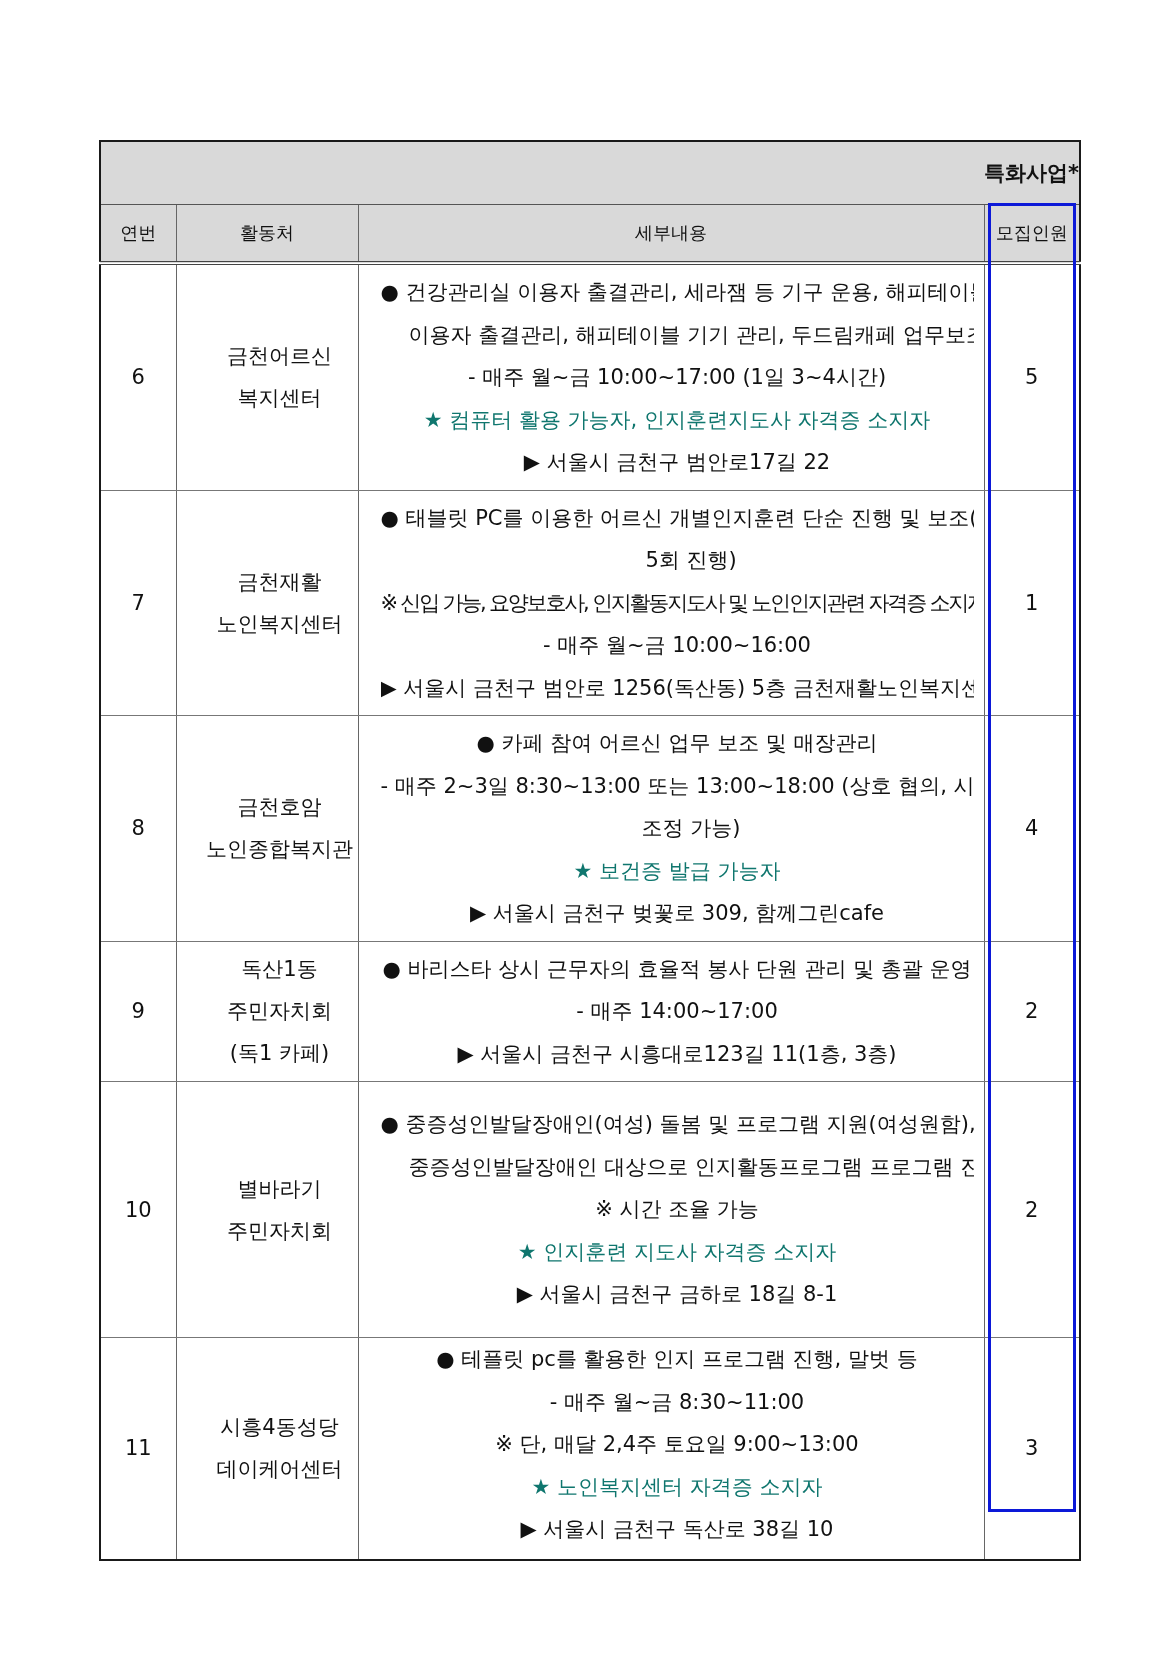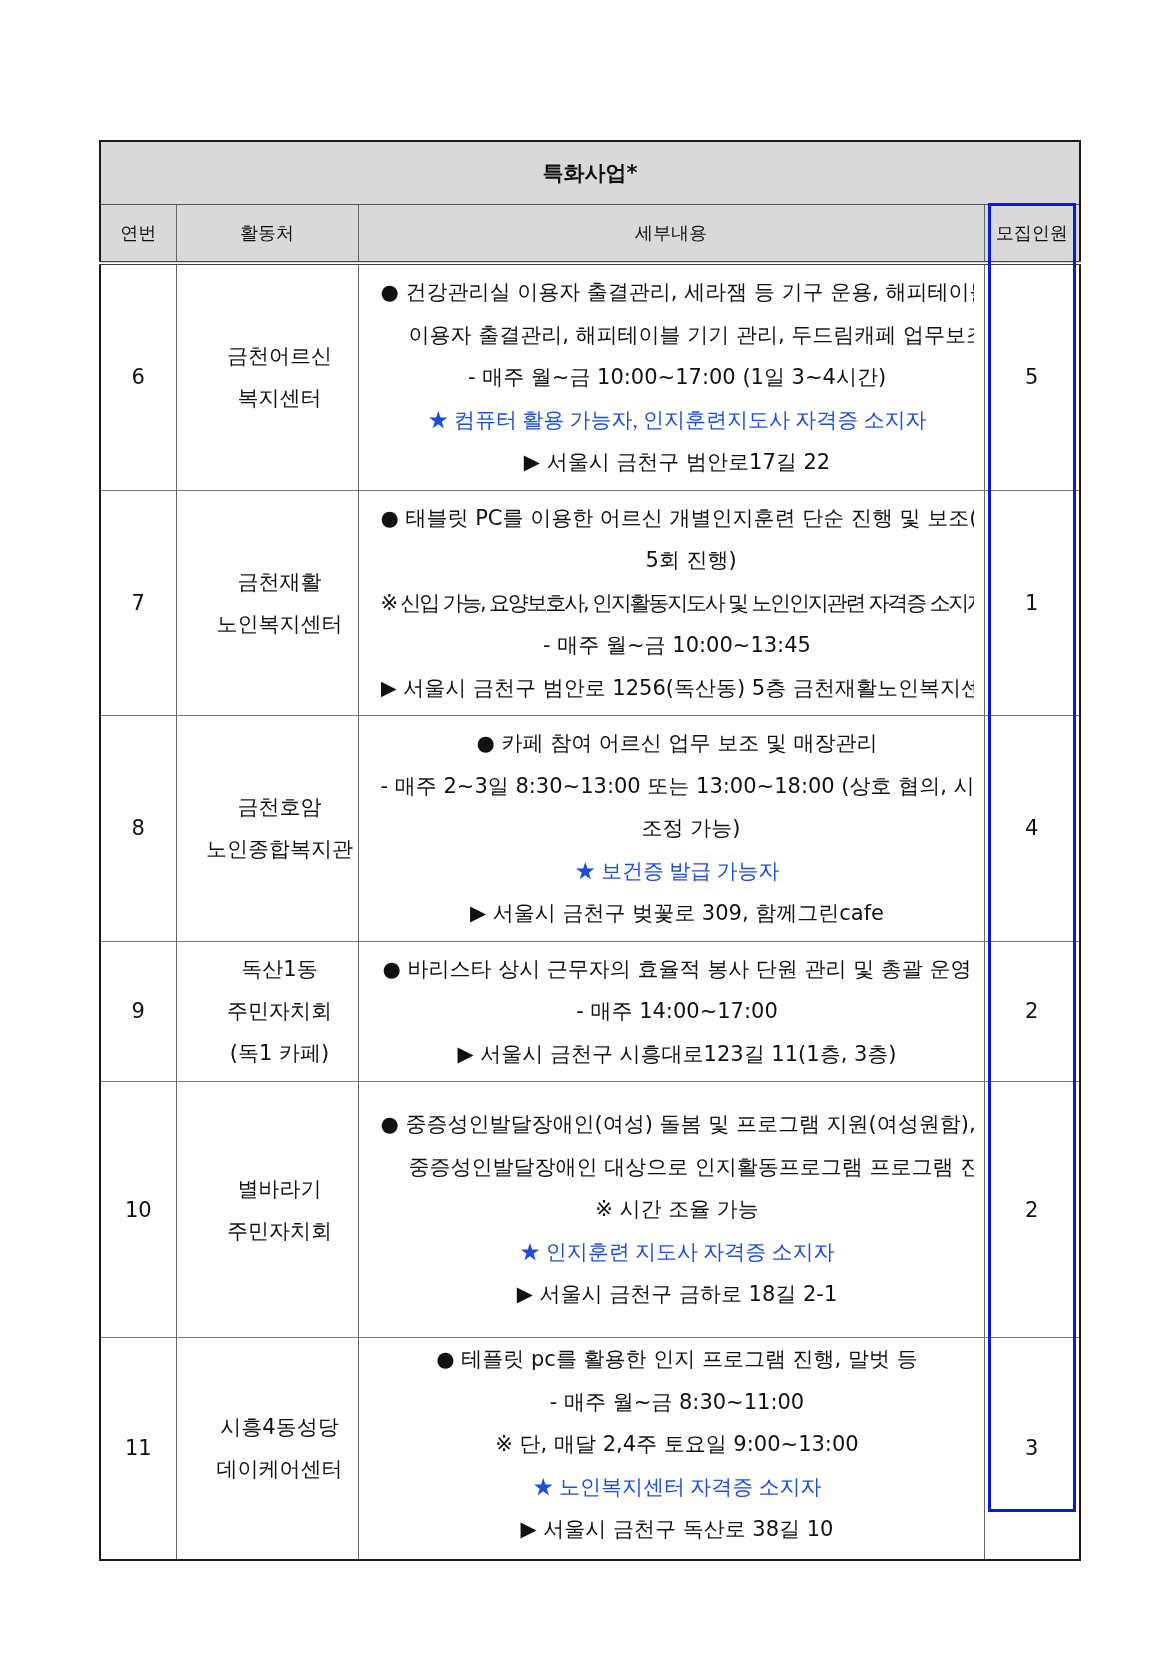--- a/index.html
+++ b/index.html
@@ -1,33 +1,33 @@
 <!DOCTYPE html>
 <html><head>
 <meta charset="utf-8">
 <style>
   html, body { margin: 0; padding: 0; background: #ffffff; }
   body { width: 1170px; height: 1654px; position: relative; font-family: "DejaVu Sans", "Liberation Sans", sans-serif; color: #111; }
   .table-wrap { position: absolute; left: 99px; top: 140px; width: 982px; }
   table { border-collapse: collapse; width: 982px; table-layout: fixed; border: 2px solid #1a1a1a; }
   td, th { font-weight: normal; padding: 0; vertical-align: middle; }
-  .title-cell { background: #d9d9d9; height: 62px; text-align: center; font-size: 21px; font-weight: bold; border-bottom: 1px solid #555; }
+  .title-cell { background: #d9d9d9; height: 62px; text-align: right; font-size: 21px; font-weight: bold; border-bottom: 1px solid #555; }
   .hdr th { background: #d9d9d9; height: 56px; font-size: 18px; text-align: center; border-bottom: 4px double #444; margin-top: 20px; }
   .hdr th + th, .row td + td { border-left: 1px solid #666; text-align: center; }
   .row td { border-bottom: 1px solid #777; }
   .col-no { width: 76px; }
   .col-place { width: 182px; }
   .col-detail { width: 626px; }
   .col-count { width: 96px; }
   .c-no, .c-count { text-align: center; font-size: 21px; }
   .c-place { text-align: center; font-size: 21px; line-height: 42px; padding-left: 25px; }
   .c-detail { font-size: 21px; padding: 6px 10px 6px 22px; line-height: 42.5px; }
   .c-detail .line { white-space: nowrap; overflow: hidden; }
   .c-detail .indent { padding-left: 28px; }
-  .blue { color: #1d4ed8; font-family: Liberation Serif, serif; }
+  .blue { color: #0f766e; }
   .tight { letter-spacing: -2.2px; }
   .blue-box { position: absolute; left: 988px; top: 203px; width: 88px; height: 1309px; border: 3px solid #0c19d8; box-sizing: border-box; pointer-events: none; }
 </style>
 </head>
 <body>
 
 <div class="table-wrap">
 <table>
   <colgroup>
     <col class="col-no">
@@ -65,21 +65,21 @@
   <tr class="row" style="height:214px">
     <td class="c-no">7</td>
     <td class="c-place">
       <div>금천재활</div>
       <div>노인복지센터</div>
     </td>
     <td class="c-detail">
       <div class="line">● 태블릿 PC를 이용한 어르신 개별인지훈련 단순 진행 및 보조(주</div>
       <div class="line indent">5회 진행)</div>
       <div class="line tight">※ 신입 가능, 요양보호사, 인지활동지도사 및 노인인지관련 자격증 소지자 우대</div>
-      <div class="line">- 매주 월~금 10:00~13:45</div>
+      <div class="line">- 매주 월~금 10:00~16:00</div>
       <div class="line">▶ 서울시 금천구 범안로 1256(독산동) 5층 금천재활노인복지센터</div>
     </td>
     <td class="c-count">1</td>
   </tr>
 
   <tr class="row" style="height:214px">
     <td class="c-no">8</td>
     <td class="c-place">
       <div>금천호암</div>
       <div>노인종합복지관</div>
@@ -113,21 +113,21 @@
     <td class="c-no">10</td>
     <td class="c-place">
       <div>별바라기</div>
       <div>주민자치회</div>
     </td>
     <td class="c-detail">
       <div class="line">● 중증성인발달장애인(여성) 돌봄 및 프로그램 지원(여성원함),</div>
       <div class="line indent">중증성인발달장애인 대상으로 인지활동프로그램 프로그램 진행</div>
       <div class="line">※ 시간 조율 가능</div>
       <div class="line blue">★ 인지훈련 지도사 자격증 소지자</div>
-      <div class="line">▶ 서울시 금천구 금하로 18길 2-1</div>
+      <div class="line">▶ 서울시 금천구 금하로 18길 8-1</div>
     </td>
     <td class="c-count">2</td>
   </tr>
 
   <tr class="row" style="height:198px">
     <td class="c-no">11</td>
     <td class="c-place">
       <div>시흥4동성당</div>
       <div>데이케어센터</div>
     </td>

